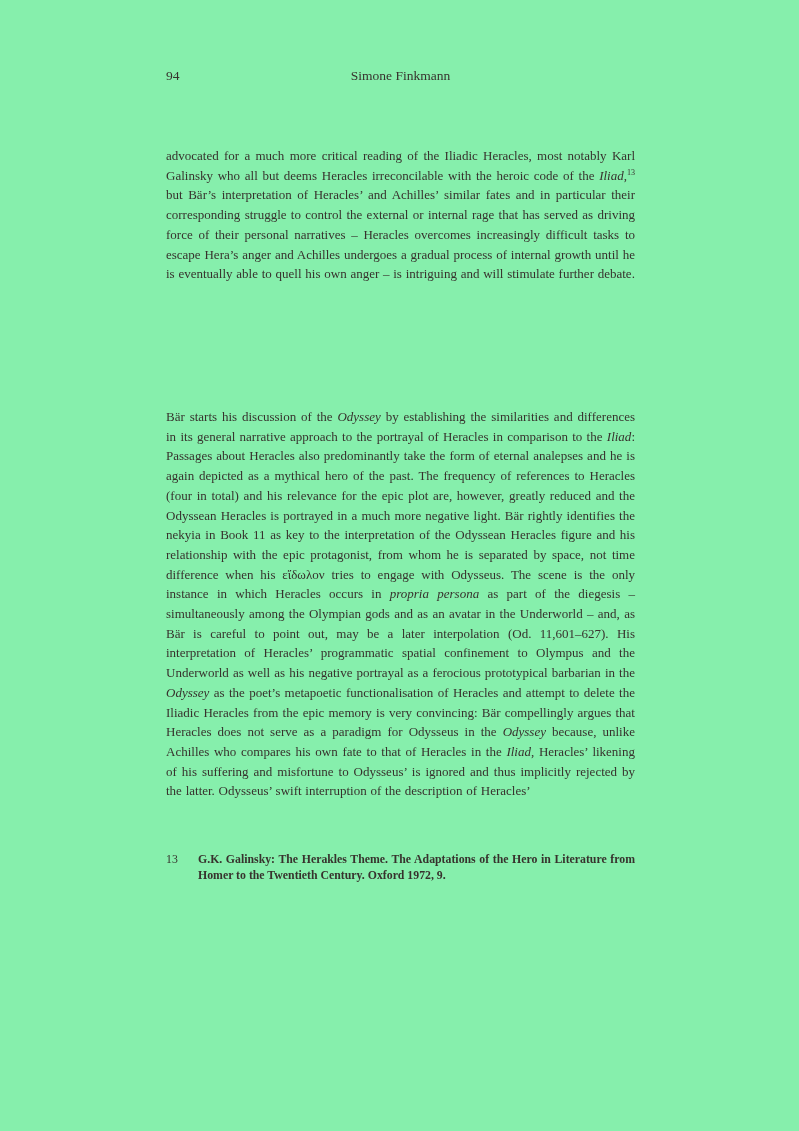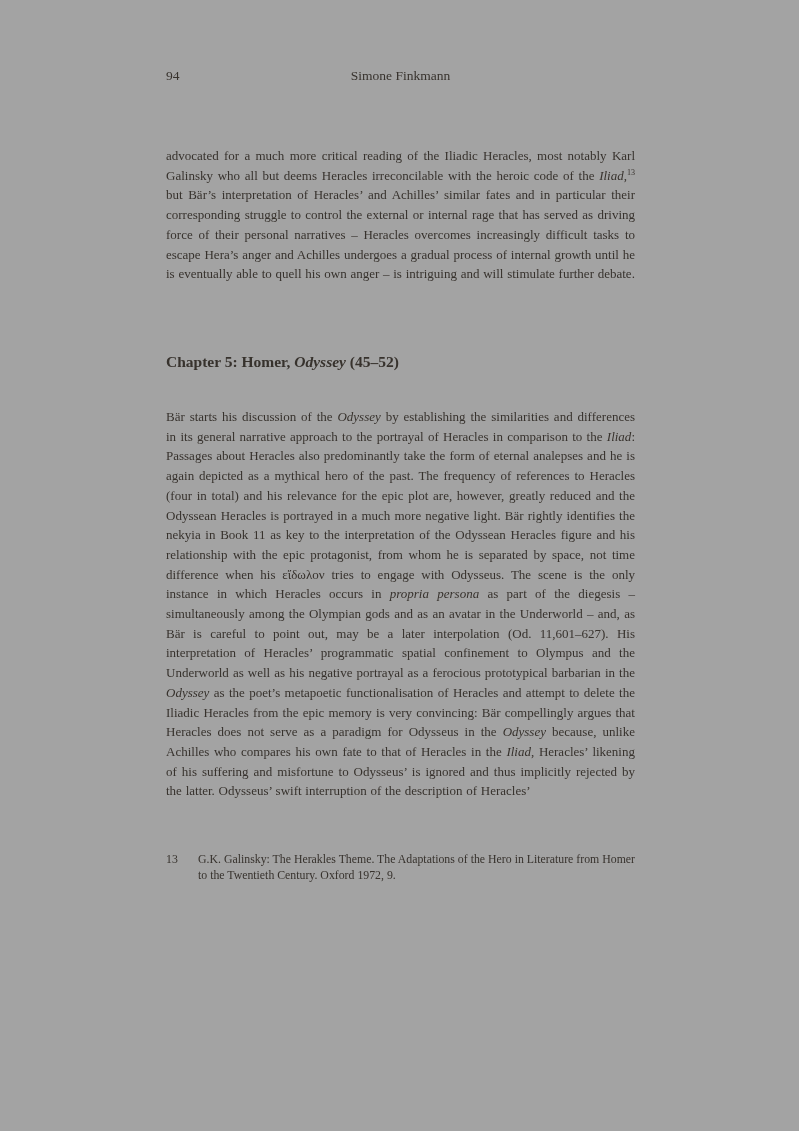--- a/index.html
+++ b/index.html
@@ -11,21 +11,21 @@
     width: 799px;
     height: 1131px;
     position: relative;
     font-family: "Liberation Serif", serif;
     color: #37322d;
     -webkit-font-smoothing: antialiased;
   }
   .page {
     position: absolute;
     inset: 0;
-    background: #a3a3a3;
+    background: #86efac;
   }
   .header {
     position: absolute;
     top: 68px;
     left: 166px;
     width: 469px;
     font-size: 13.5px;
     line-height: 16px;
   }
   .page-number {
@@ -68,41 +68,41 @@
     display: flex;
     align-items: flex-start;
   }
   .fn-num {
     width: 32px;
     flex: 0 0 32px;
   }
   .fn-text {
     flex: 1 1 auto;
     text-align: justify;
+    font-weight: bold;
   }
   sup {
     font-size: 0.62em;
     line-height: 0;
     vertical-align: super;
     letter-spacing: 0;
   }
 </style>
 </head>
 <body>
 
 <div class="page">
 
   <div class="header">
     <span class="page-number">94</span>
     <div class="running-title">Simone Finkmann</div>
   </div>
 
   <div class="para para-1"><span>advocated for a much more critical reading of the Iliadic Heracles, most notably Karl Galinsky who all but deems Heracles irreconcilable with the heroic code of the </span><span style="font-style: italic;">Iliad</span><span>,</span><sup>13</sup><span> but Bär’s interpretation of Heracles’ and Achilles’ similar fates and in particular their corresponding struggle to control the external or internal rage that has served as driving force of their personal narratives – Heracles overcomes increasingly difficult tasks to escape Hera’s anger and Achilles undergoes a gradual process of internal growth until he is eventually able to quell his own anger – is intriguing and will stimulate further debate.</span></div>
 
-  <div class="section-heading"><span style="font-weight: bold;">Chapter 5: Homer, </span><span style="font-style: italic; font-weight: bold;">Odyssey</span><span style="font-weight: bold;"> (45–52)</span></div>
 
   <div class="para para-2"><span>Bär starts his discussion of the </span><span style="font-style: italic;">Odyssey</span><span> by establishing the similarities and differences in its general narrative approach to the portrayal of Heracles in comparison to the </span><span style="font-style: italic;">Iliad</span><span>: Passages about Heracles also predominantly take the form of eternal analepses and he is again depicted as a mythical hero of the past. The frequency of references to Heracles (four in total) and his relevance for the epic plot are, however, greatly reduced and the Odyssean Heracles is portrayed in a much more negative light. Bär rightly identifies the nekyia in Book 11 as key to the interpretation of the Odyssean Heracles figure and his relationship with the epic protagonist, from whom he is separated by space, not time difference when his εἴδωλον tries to engage with Odysseus. The scene is the only instance in which Heracles occurs in </span><span style="font-style: italic;">propria persona</span><span> as part of the diegesis – simultaneously among the Olympian gods and as an avatar in the Underworld – and, as Bär is careful to point out, may be a later interpolation (Od. 11,601–627). His interpretation of Heracles’ programmatic spatial confinement to Olympus and the Underworld as well as his negative portrayal as a ferocious prototypical barbarian in the </span><span style="font-style: italic;">Odyssey</span><span> as the poet’s metapoetic functionalisation of Heracles and attempt to delete the Iliadic Heracles from the epic memory is very convincing: Bär compellingly argues that Heracles does not serve as a paradigm for Odysseus in the </span><span style="font-style: italic;">Odyssey</span><span> because, unlike Achilles who compares his own fate to that of Heracles in the </span><span style="font-style: italic;">Iliad</span><span>, Heracles’ likening of his suffering and misfortune to Odysseus’ is ignored and thus implicitly rejected by the latter. Odysseus’ swift interruption of the description of Heracles’</span></div>
 
   <div class="footnotes">
     <div class="fn-row">
       <span class="fn-num">13</span>
       <span class="fn-text"><span>G.K. Galinsky: The Herakles Theme. The Adaptations of the Hero in Literature from Homer to the Twentieth Century. Oxford 1972, 9.</span></span>
     </div>
   </div>
 

